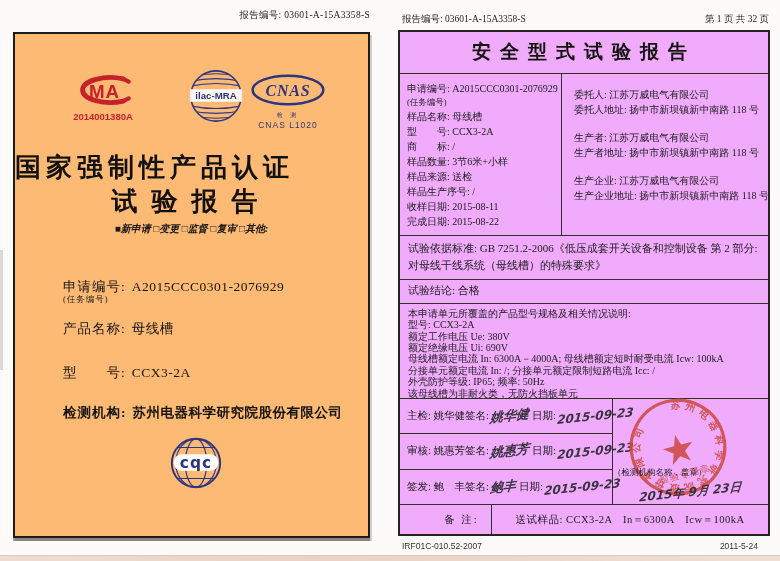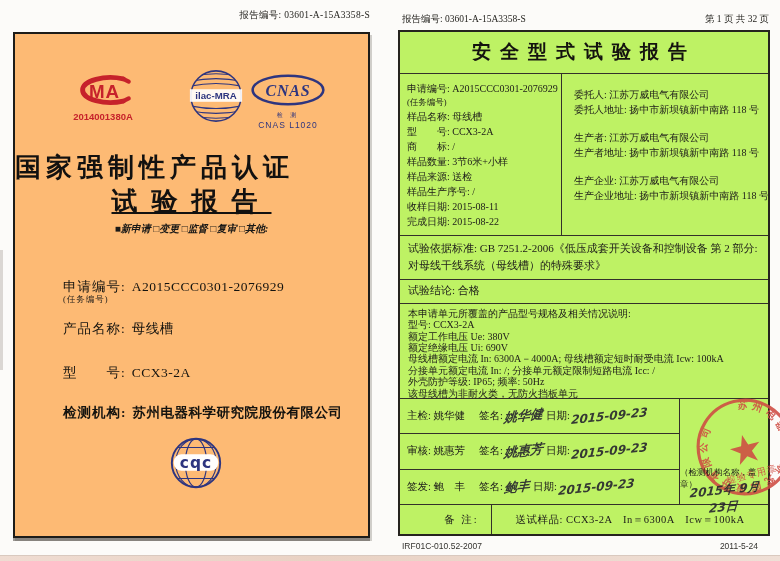--- a/index.html
+++ b/index.html
@@ -20,51 +20,51 @@
     border:2px solid #1d1c19; background:#fdba74;
     box-shadow:0 3px 0 rgba(74,70,63,.55), 2px 3px 0 rgba(74,70,63,.25);
   }
   .logo-cma { left:52px; top:40px; width:72px; text-align:center; }
   .cma-num { display:block; color:#c6222b; font-size:9.5px; font-weight:bold; margin-top:1px; font-family:"Liberation Sans",sans-serif; }
   .logo-ilac { left:172px; top:33px; width:58px; height:58px; }
   .logo-cnas { left:234px; top:40px; width:78px; text-align:center; }
   .cnas-sub { display:block; color:#2e357f; font-size:6px; letter-spacing:3px; margin-top:1px; }
   .cnas-code { display:block; color:#2e357f; font-size:8.5px; letter-spacing:1px; font-family:"Liberation Sans",sans-serif; }
   .lp-title1 { left:0; top:116px; width:100%; font-size:26px; font-weight:bold; letter-spacing:5px; color:#121110; }
-  .lp-title2 { left:0; top:150px; width:100%; text-align:center; font-size:26px; font-weight:bold; letter-spacing:14px; color:#121110;text-decoration:underline; }
+  .lp-title2 { left:0; top:150px; width:100%; text-align:center; font-size:26px; font-weight:bold; letter-spacing:14px; color:#121110; }
   .lp-checks { left:0; top:188px; width:100%; text-align:center; font-size:10px; font-weight:bold; color:#1a1917;font-style:italic; }
   .lp-field { left:48px; font-size:13.5px; color:#14130f; letter-spacing:1px; }
   .lp-field .val { letter-spacing:.5px; margin-left:6px; }
   .lp-f0 { top:244px; } .lp-note { left:48px; top:260px; font-size:8.5px; letter-spacing:1px; }
   .lp-f1 { top:286px; } .lp-f2 { top:330px; } .lp-f3 { top:370px;font-weight:bold; }
   .logo-cqc { left:152px; top:400px; width:58px; height:58px; }
 
   
   .rp-header-l { left:402px; top:13px; font-size:9.5px; color:#24231f; }
   .rp-header-r { left:398px; top:13px; width:371px; text-align:right; font-size:9.5px; color:#24231f; }
   .right-box {
     left:398px; top:30px; width:372px; height:506px;
-    border:2px solid #26241f; background:#bef264;
+    border:2px solid #26241f; background:#f0abfc;
     display:flex; flex-direction:column;
   }
   .rb-title { height:42px; border-bottom:1px solid #33302a; text-align:center; line-height:40px;
     font-size:19px; font-weight:bold; letter-spacing:9px; color:#14130f; }
   .rb-info { height:163px; border-bottom:1px solid #33302a; display:flex; }
   .rb-info-left { width:162px; border-right:1px solid #33302a; padding:7px 6px 0 7px; }
   .rb-info-left div { font-size:10px; line-height:15px; white-space:nowrap; }
   .rb-info-left div.small { font-size:8.5px; line-height:13px; }
   .rb-info-right { flex:1; padding:13px 4px 0 12px; }
   .rb-info-right div { font-size:10px; line-height:15px; white-space:nowrap; }
   .rb-info-right div:nth-child(3), .rb-info-right div:nth-child(5) { margin-top:13px; }
   .rb-standard { height:44px; border-bottom:1px solid #33302a; padding:4px 8px 0 8px; font-size:11px; line-height:17px; }
   .rb-conclusion { height:24px; border-bottom:1px solid #33302a; padding:3px 8px 0 8px; font-size:11px; }
   .rb-coverage { height:95px; border-bottom:1px solid #33302a; padding:4px 8px 0 8px; }
   .rb-coverage div { font-size:10px; line-height:11.4px; white-space:nowrap; }
   .rb-sign { height:107px; border-bottom:1px solid #33302a; display:flex; }
-  .rb-sign-left { width:280px; border-right:1px solid #33302a; display:flex; flex-direction:column; }
+  .rb-sign-left { width:213px; border-right:1px solid #33302a; display:flex; flex-direction:column; }
   .sig-row { flex:1; border-bottom:1px solid #33302a; display:flex; align-items:center; padding-left:7px; font-size:10.5px; white-space:nowrap; }
   .sig-row:last-child { border-bottom:none; }
   .sig-role { width:72px; }
   .sig-label { margin-right:1px; }
   .hand { font-family:"DejaVu Sans",sans-serif; font-style:italic; font-weight:bold; font-size:12px;
     color:#2a2a30; display:inline-block; transform:rotate(-6deg) skewX(-10deg); opacity:.92; }
   .hand.name { font-size:13px; margin-right:3px; }
   .rb-stamp-cell { flex:1; position:relative; }
   .stamp-svg { position:absolute; left:13px; top:-4px; width:104px; height:104px; transform:rotate(-14deg); opacity:.88; }
   .stamp-caption { position:absolute; left:0; top:68px; width:100%; text-align:left; font-size:8.5px; color:#1c1b19; }

